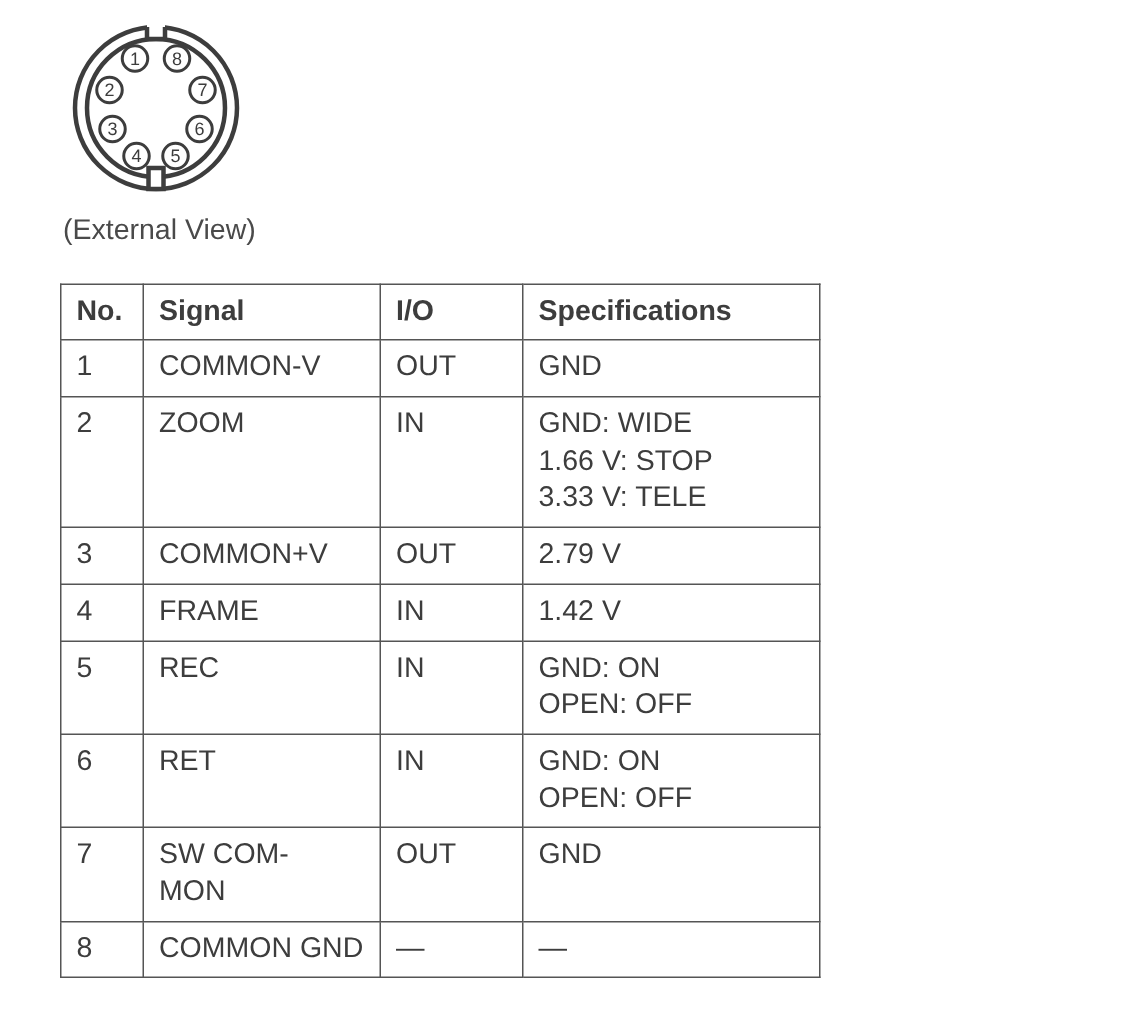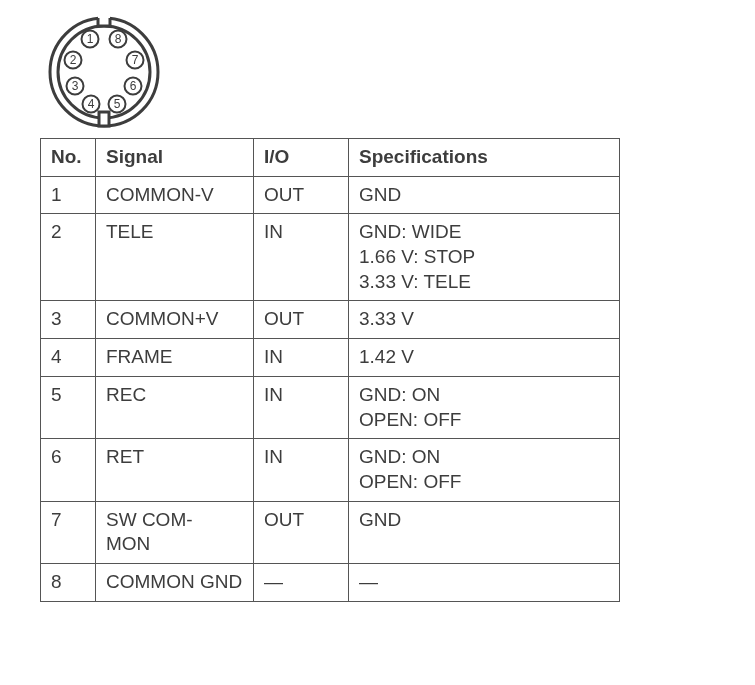--- a/index.html
+++ b/index.html
@@ -20,21 +20,21 @@
     margin-left: 4px;
     margin-bottom: 6px;
   }
   .caption {
     margin: 10px 0 22px 2px;
     font-size: 19px;
     color: #4a4a4a;
   }
   table.pin {
     border-collapse: collapse;
-    width: 580px;
+    width: 507px;
     padding-left: 11px;
   }
   table.pin th, table.pin td {
     border: 1px solid #555;
     padding: 6px 10px;
     text-align: left;
     vertical-align: top;
     font-weight: normal;
     color: #3d3d3d;
   }
@@ -99,20 +99,21 @@
         <text class="pnum" x="47" y="96" text-anchor="middle">4</text>
       </g>
 
       <g>
         <circle cx="73" cy="92" r="8.5" fill="none" stroke="#3d3d3d" stroke-width="2"></circle>
         <text class="pnum" x="73" y="96" text-anchor="middle">5</text>
       </g>
     </svg>
   </div>
 
+  <div class="caption">(External View)</div>
 
   <table class="pin">
     <colgroup>
       <col class="col-no">
         <col class="col-sig">
         <col class="col-io">
         <col class="col-spec">
     </colgroup>
     <thead>
       <tr>
@@ -124,29 +125,29 @@
     </thead>
     <tbody id="pin-rows">
         <tr>
           <td>1</td>
           <td>COMMON-V</td>
           <td>OUT</td>
           <td>GND</td>
         </tr>
         <tr>
           <td>2</td>
-          <td>TELE</td>
+          <td>ZOOM</td>
           <td>IN</td>
           <td>GND: WIDE<br>1.66 V: STOP<br>3.33 V: TELE</td>
         </tr>
         <tr>
           <td>3</td>
           <td>COMMON+V</td>
           <td>OUT</td>
-          <td>3.33 V</td>
+          <td>2.79 V</td>
         </tr>
         <tr>
           <td>4</td>
           <td>FRAME</td>
           <td>IN</td>
           <td>1.42 V</td>
         </tr>
         <tr>
           <td>5</td>
           <td>REC</td>

